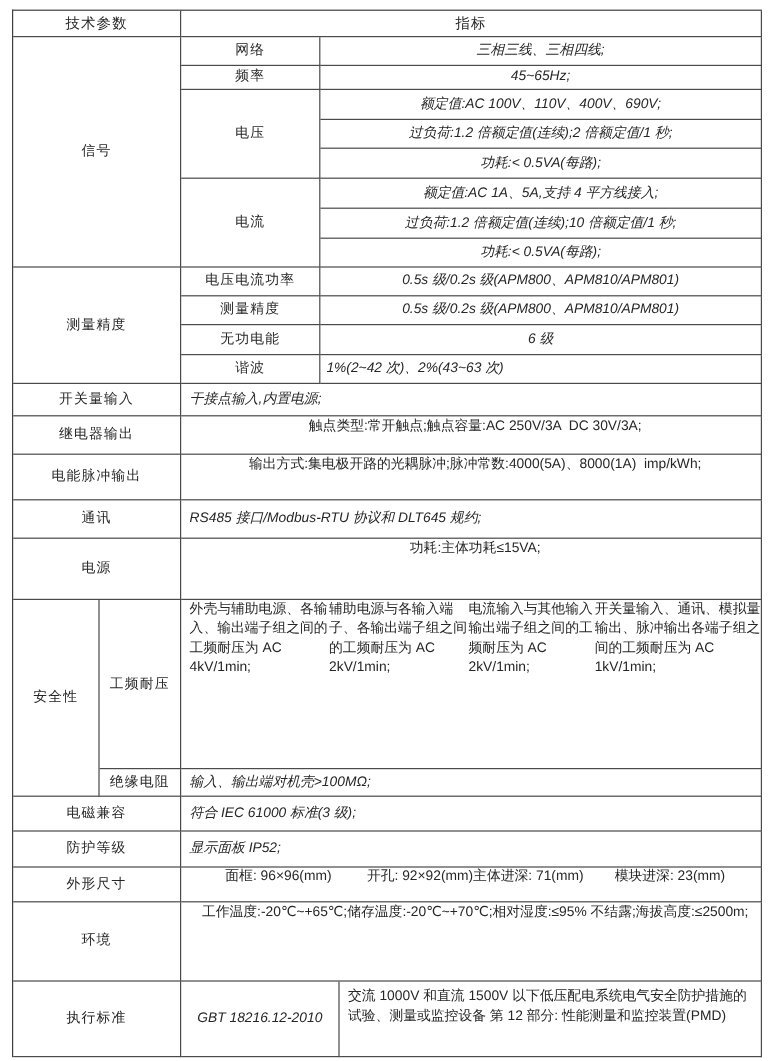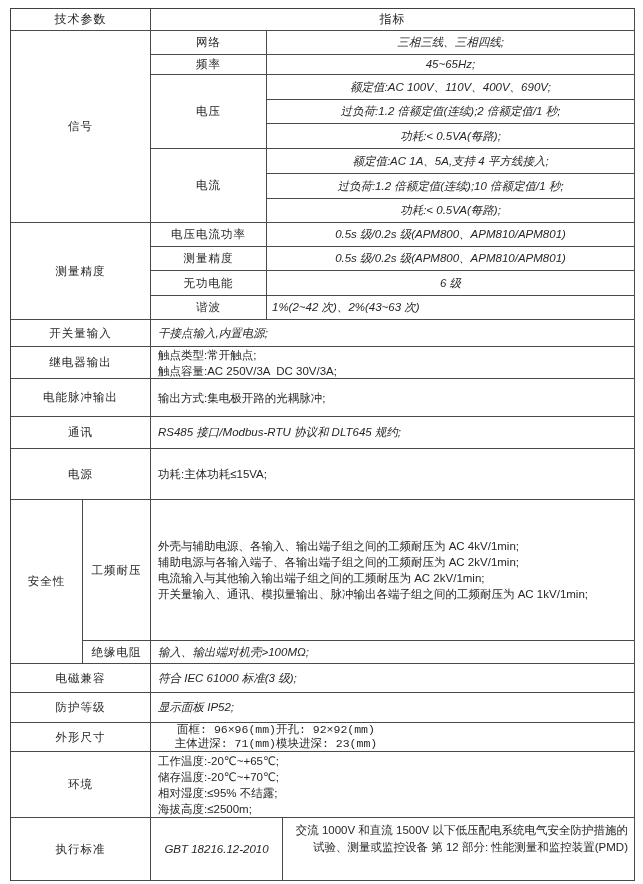--- a/index.html
+++ b/index.html
@@ -20,30 +20,29 @@
     font-size:11.5px;
   }
   .cell{
     border-right:1px solid #4a4a4a;
     border-bottom:1px solid #4a4a4a;
     display:flex;
     align-items:center;
     overflow:hidden;
     white-space:pre-wrap;
     line-height:15px;
-    text-align:right;
   }
   .lab{justify-content:center;text-align:center;letter-spacing:1px;}
   .hdr{font-size:12px;}
   .val{padding-left:7px;font-style:italic;}
   .ctr{justify-content:center;text-align:center;padding-left:0;}
   .tight{padding-left:5px;}
-  .lines{flex-direction:column;align-items:flex-start;justify-content:center;padding-left:7px;}
+  .lines{flex-direction:row;align-items:flex-start;justify-content:center;padding-left:7px;}
   .lines > div{line-height:16px;}
-  .dim .ln{line-height:14px;font-family:Liberation Mono, monospace;}
+  .dim .ln{line-height:14px;}
   .dim .k{display:inline-block;width:118px;}
   .desc{display:block;padding:4px 6px 0 7px;line-height:17px;align-items:flex-start;}
 </style>
 </head>
 <body>
 
 <div class="spec-table">
 
   <div class="cell lab hdr" style="grid-area:1/1/2/3">技术参数</div>
   <div class="cell lab hdr" style="grid-area:1/3/2/6">指标</div>
@@ -85,20 +84,21 @@
 
   <div class="cell lab" style="grid-area:15/1/16/3">继电器输出</div>
   <div class="cell lines" style="grid-area:15/3/16/6">
     <div>触点类型:常开触点;</div>
     <div>触点容量:AC 250V/3A  DC 30V/3A;</div>
   </div>
 
   <div class="cell lab" style="grid-area:16/1/17/3">电能脉冲输出</div>
   <div class="cell lines" style="grid-area:16/3/17/6">
     <div>输出方式:集电极开路的光耦脉冲;</div>
+    <div>脉冲常数:4000(5A)、8000(1A)  imp/kWh;</div>
   </div>
 
   <div class="cell lab" style="grid-area:17/1/18/3">通讯</div>
   <div class="cell val" style="grid-area:17/3/18/6">RS485 接口/Modbus-RTU 协议和 DLT645 规约;</div>
 
   <div class="cell lab" style="grid-area:18/1/19/3">电源</div>
   <div class="cell lines" style="grid-area:18/3/19/6">
     <div>功耗:主体功耗≤15VA;</div>
   </div>
 

